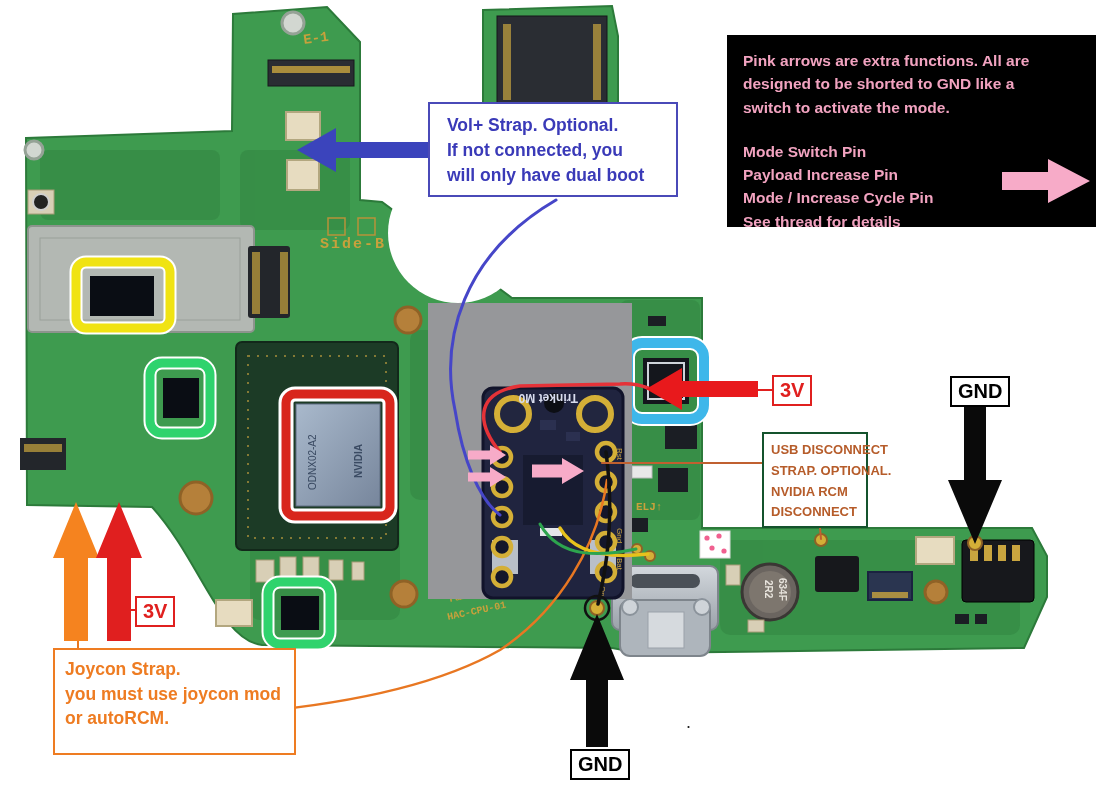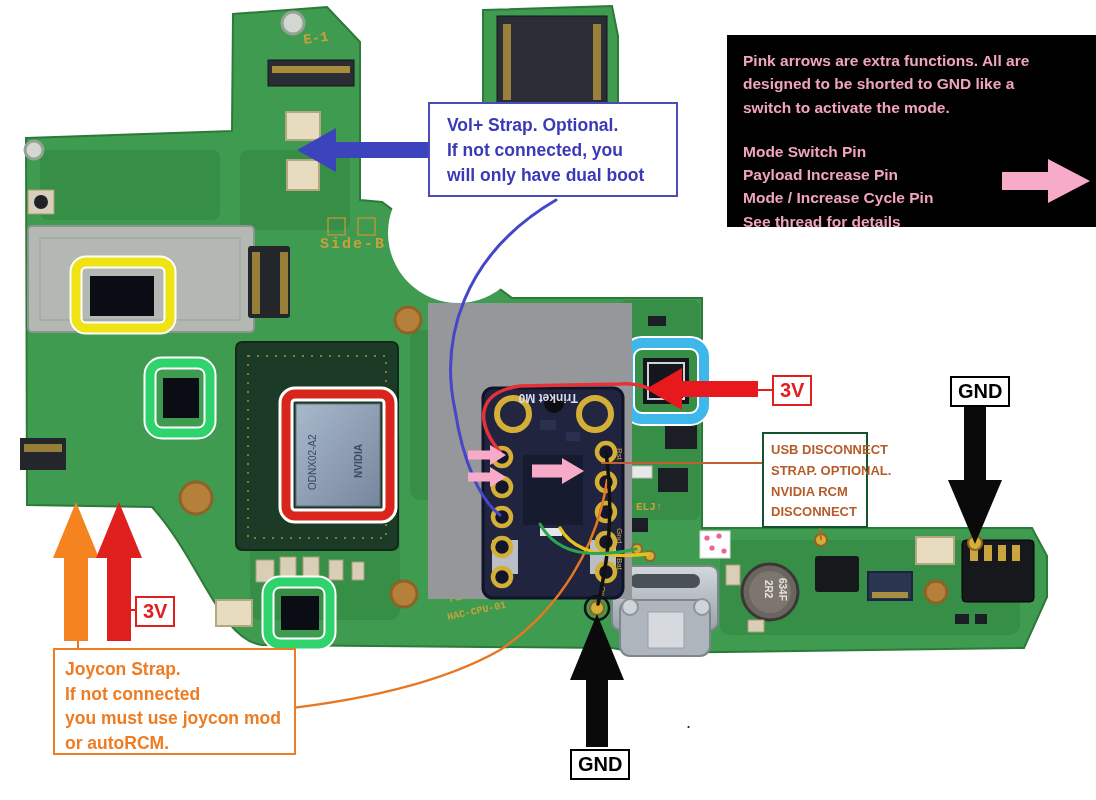--- a/index.html
+++ b/index.html
@@ -292,21 +292,20 @@
 
 <div class="abox" id="usb-box">
   <div class="ln">USB DISCONNECT</div>
   <div class="ln">STRAP. OPTIONAL.</div>
   <div class="ln">NVIDIA RCM</div>
   <div class="ln">DISCONNECT</div>
 </div>
 
 <div class="abox" id="joycon-box">
   <div class="ln">Joycon Strap.</div>
-  <div class="ln">If not connected</div>
   <div class="ln">you must use joycon mod</div>
   <div class="ln">or autoRCM.</div>
 </div>
 
 <div class="abox taglabel" id="v3-right">3V</div>
 <div class="abox taglabel" id="v3-left">3V</div>
 <div class="abox taglabel" id="gnd-top">GND</div>
 <div class="abox taglabel" id="gnd-bottom">GND</div>
 <div id="stray-dot">.</div>
 

